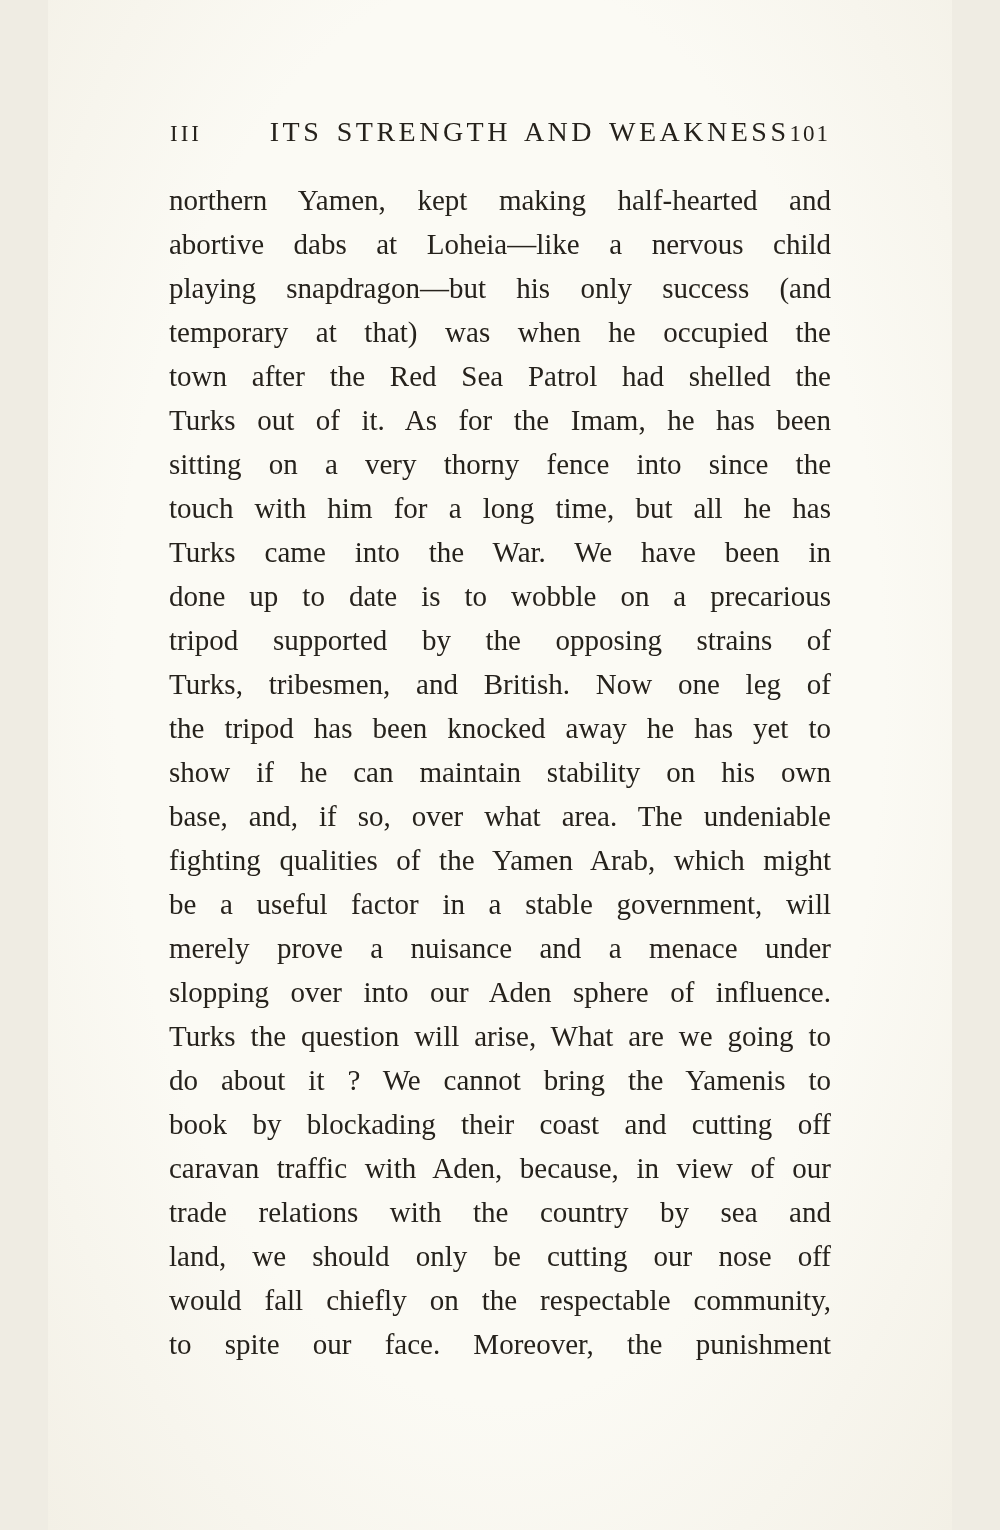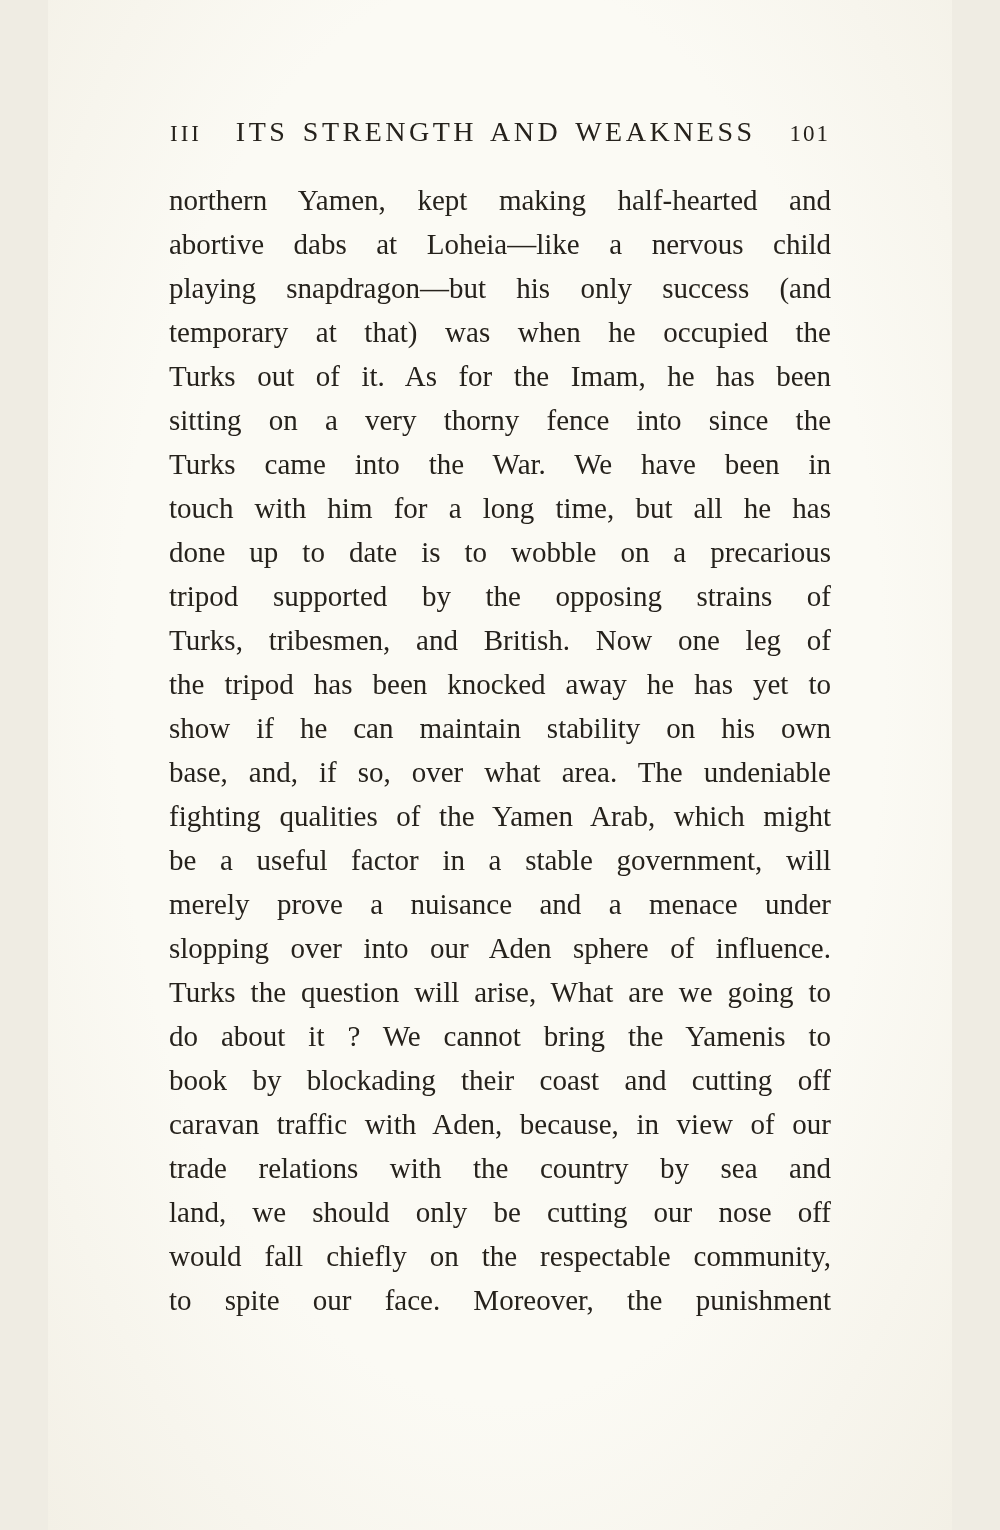--- a/index.html
+++ b/index.html
@@ -26,21 +26,21 @@
     display: grid;
     grid-template-columns: auto 1fr auto;
     align-items: baseline;
   }
   .chapter-num {
     font-size: 23px;
     letter-spacing: 3px;
     font-variant: small-caps;
   }
   .running-title {
-    text-align: center;
+    text-align: right;
     font-size: 28px;
     letter-spacing: 3.5px;
     word-spacing: 4px;
   }
   .page-num {
     font-size: 23px;
     letter-spacing: 2px;
   }
   .body-text {
     position: absolute;
@@ -69,24 +69,25 @@
     <span class="chapter-num">III</span>
     <span class="running-title">ITS STRENGTH AND WEAKNESS</span>
     <span class="page-num">101</span>
   </div>
 
   <div class="body-text">
       <div class="line"><span>northern Yamen, kept making half-hearted and</span></div>
       <div class="line"><span>abortive dabs at Loheia—like a nervous child</span></div>
       <div class="line"><span>playing snapdragon—but his only success (and</span></div>
       <div class="line"><span>temporary at that) was when he occupied the</span></div>
+      <div class="line"><span>town after the Red Sea Patrol had shelled the</span></div>
       <div class="line"><span>Turks out of it.  As for the Imam, he has been</span></div>
       <div class="line"><span>sitting on a very thorny fence into since the</span></div>
+      <div class="line"><span>touch with him for a long time, but all he has</span></div>
       <div class="line"><span>Turks came into the War.  We have been in</span></div>
-      <div class="line"><span>touch with him for a long time, but all he has</span></div>
       <div class="line"><span>done up to date is to wobble on a precarious</span></div>
       <div class="line"><span>tripod supported by the opposing strains of</span></div>
       <div class="line"><span>Turks, tribesmen, and British.  Now one leg of</span></div>
       <div class="line"><span>the tripod has been knocked away he has yet to</span></div>
       <div class="line"><span>show if he can maintain stability on his own</span></div>
       <div class="line"><span>base, and, if so, over what area.  The undeniable</span></div>
       <div class="line"><span>fighting qualities of the Yamen Arab, which might</span></div>
       <div class="line"><span>be a useful factor in a stable government, will</span></div>
       <div class="line"><span>merely prove a nuisance and a menace under</span></div>
       <div class="line"><span>slopping over into our Aden sphere of influence.</span></div>

